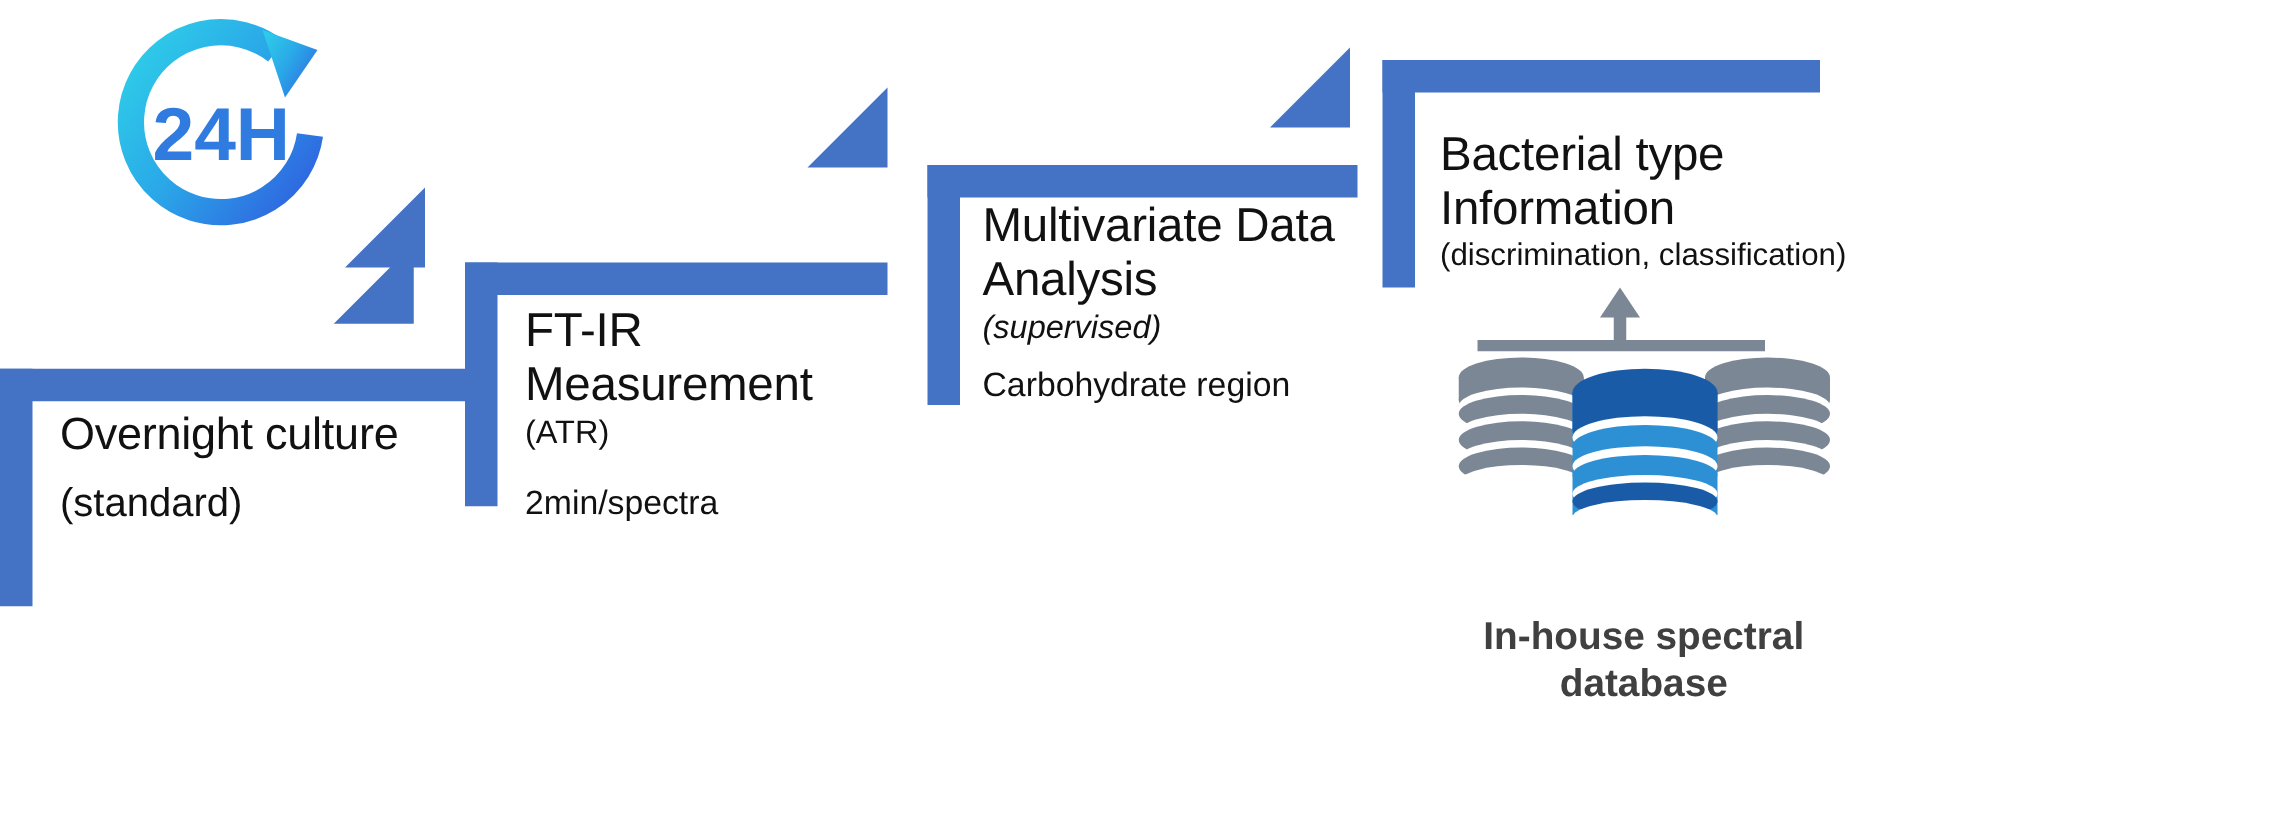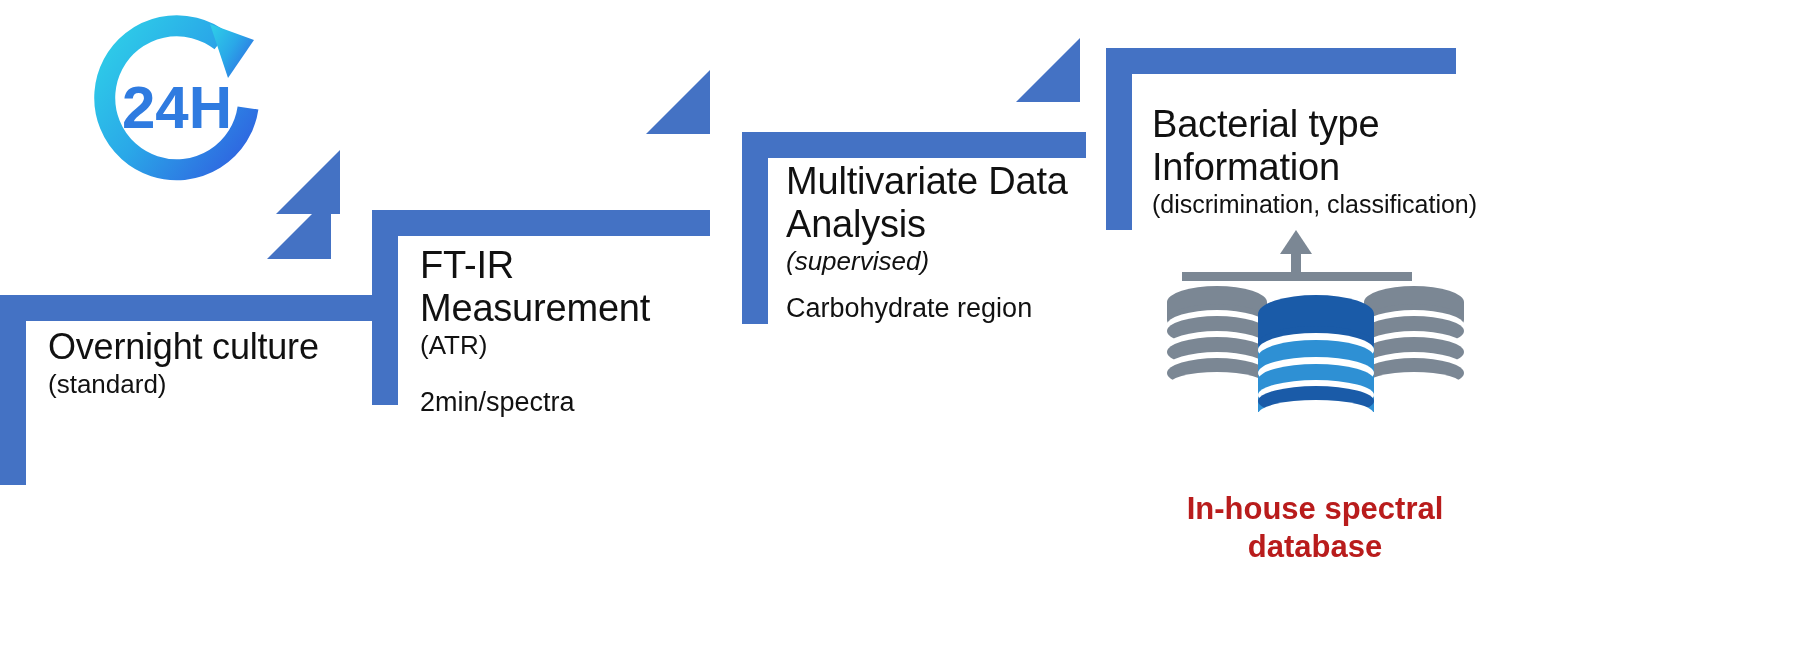--- a/index.html
+++ b/index.html
@@ -28,21 +28,21 @@
   }
   .step .sub{color:#111111;font-weight:400;}
   .step .note{color:#111111;font-weight:400;}
 
   
   .icon24{position:absolute;}
 
   
   .dbwrap{position:absolute;}
   .dbcaption{
-    position:absolute;text-align:center;font-weight:bold;color:#b91c1c;
+    position:absolute;text-align:center;font-weight:bold;color:#404040;
     line-height:1.22;white-space:pre-line;
   }
 </style>
 </head>
 <body>
 
 <div id="stage">
 
   <div class="icon24" style="left:88px;top:12px;width:180px;height:180px;">
     <svg width="180" height="180" viewBox="0 0 180 180">
@@ -61,21 +61,21 @@
       <text x="89" y="116" text-anchor="middle" font-family="Liberation Sans, sans-serif" font-size="60" font-weight="bold" fill="#2F7BE0">24H</text>
     </svg>
   </div>
 
   <div class="step" style="--accent:#4472C4;left:0px;top:295px;width:392px;height:300px;">
     <div class="arrow-tri" style="left:267px;top:-100px;"></div>
     <div class="top-bar" style="width:392px;"></div>
     <div class="left-bar" style="height:190px;"></div>
     <div class="body" style="left:48px;top:32px;width:340px;">
       <div class="title" style="font-size:36px;line-height:1.12;">Overnight culture</div>
-      <div class="sub" style="font-size:26px;line-height:1.2;margin-top:2px;">(standard)</div>
+      <div class="sub" style="font-size:32px;line-height:1.2;margin-top:16px;">(standard)</div>
     </div>
   </div>
 
   <div class="step" style="--accent:#4472C4;left:372px;top:210px;width:338px;height:300px;">
     <div class="arrow-tri" style="left:-96px;top:-60px;"></div>
     <div class="top-bar" style="width:338px;"></div>
     <div class="left-bar" style="height:195px;"></div>
     <div class="body" style="left:48px;top:34px;width:300px;">
       <div class="title" style="font-size:38px;line-height:1.12;">FT-IR
 Measurement</div>

